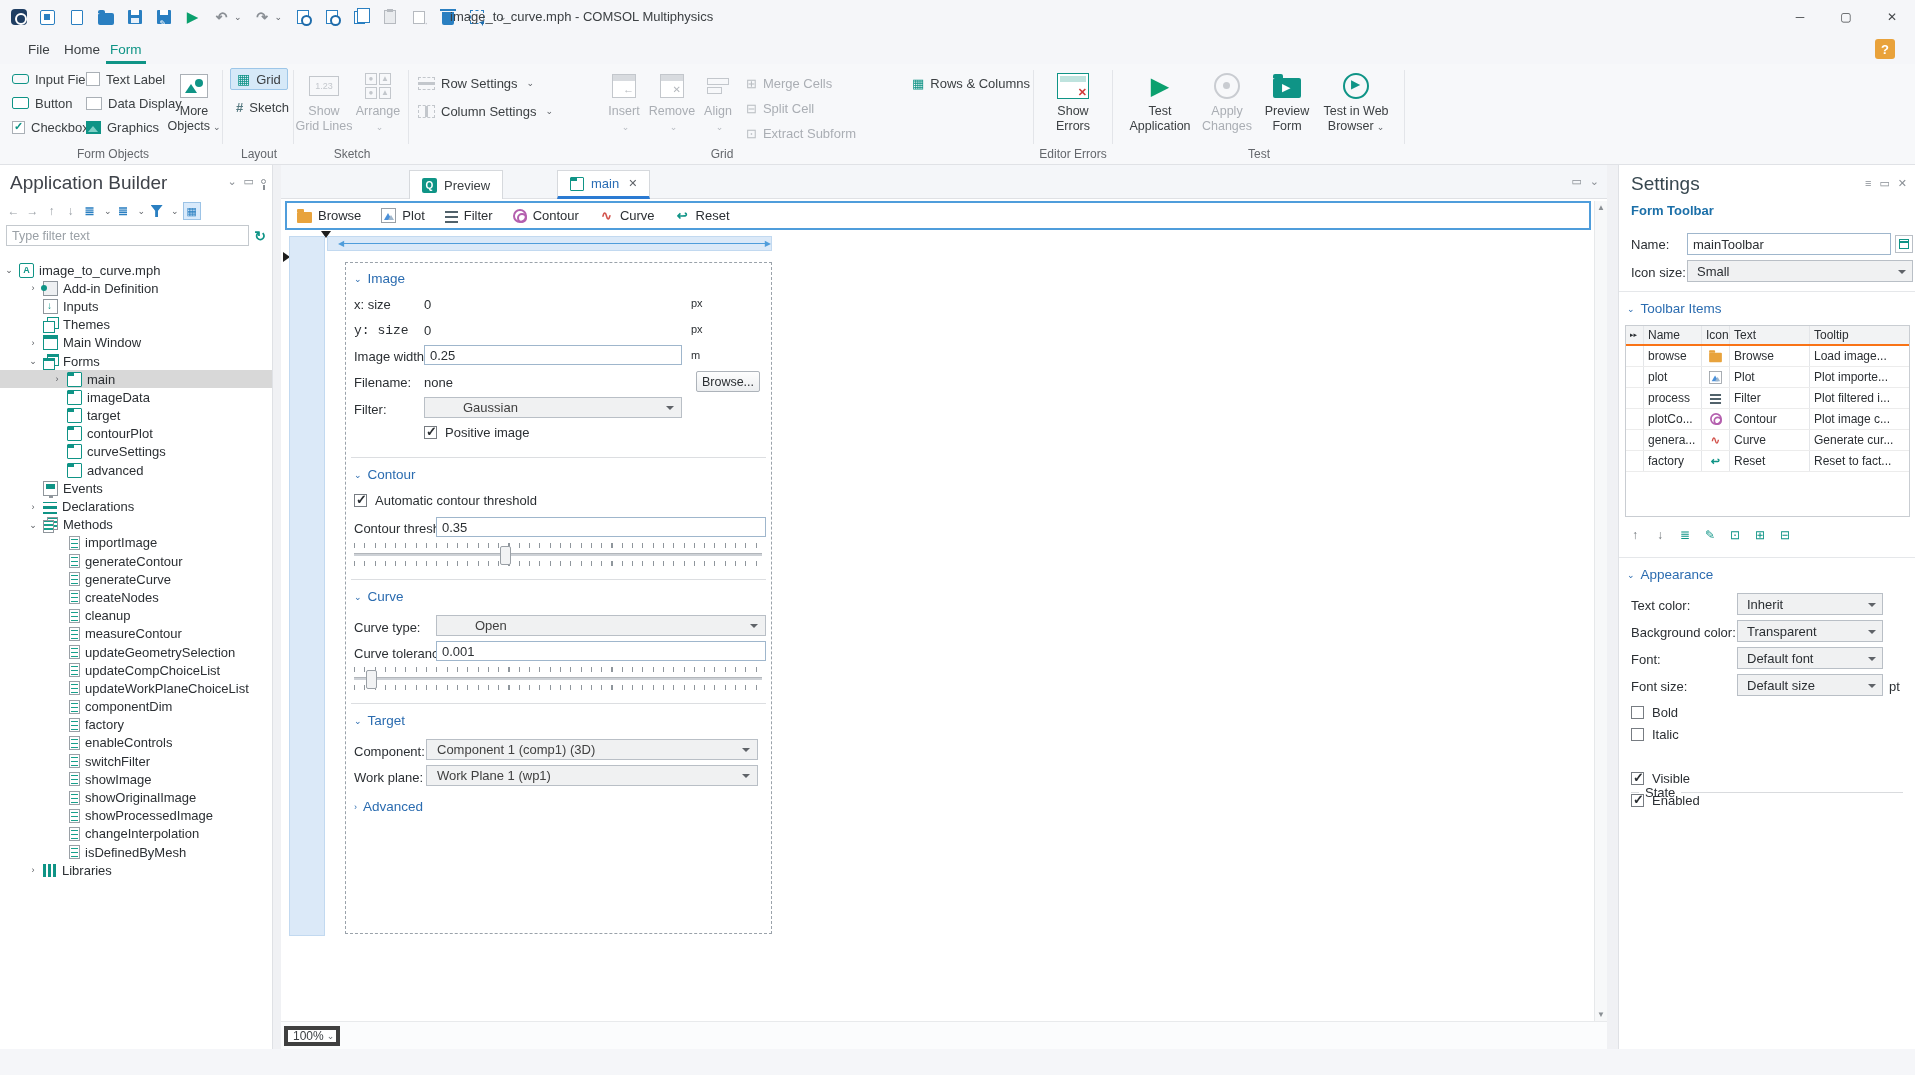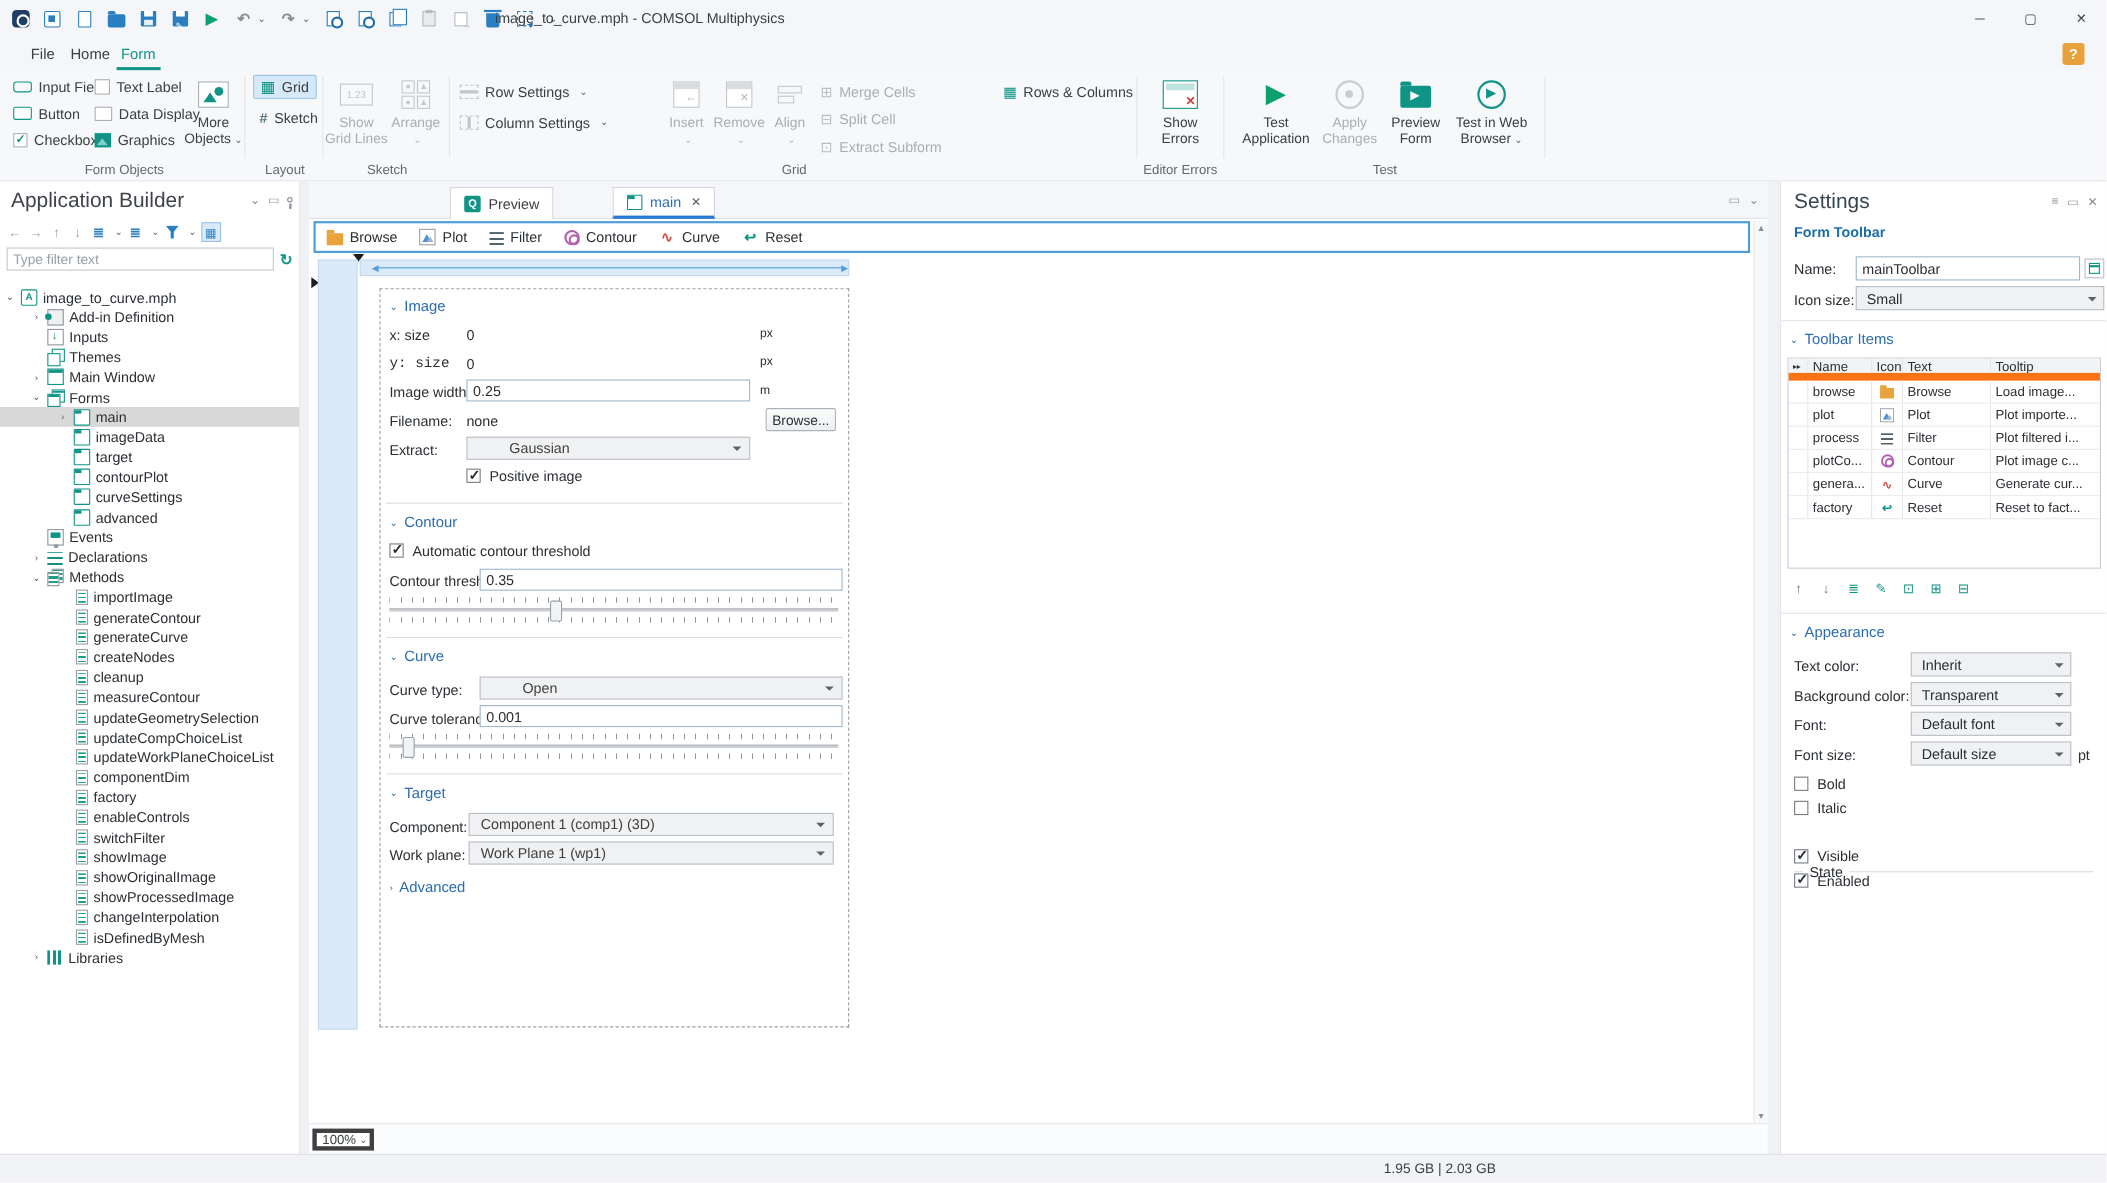--- a/index.html
+++ b/index.html
@@ -214,21 +214,21 @@
   .sp-combo { position:absolute; background:#f0f1f2; border:1px solid #b9bfc6; height:22px; display:flex; align-items:center; padding:0 20px 0 9px; font-size:13px; color:#2b2f33; }
   .sp-combo::after { content:""; position:absolute; right:6px; top:9px; border:4px solid transparent; border-top-color:#5f6368; }
   .sp-div { position:absolute; left:0; right:0; height:1px; background:#e5e7ea; }
   .sp-sec { position:absolute; left:8px; color:#2b6cb0; font-size:13.5px; display:flex; align-items:center; gap:6px; }
   .sp-sec .sc { font-size:9px; }
   .mini-btn { position:absolute; width:18px; height:18px; border:1px solid #b9bfc6; background:#fff; display:flex; align-items:center; justify-content:center; }
   .mini-btn .g { width:10px; height:10px; border:1.5px solid #0f9486; position:relative; }
   .mini-btn .g::before { content:""; position:absolute; left:0; right:0; top:1px; height:2px; background:#0f9486; }
   .itable { position:absolute; left:6px; top:160px; width:285px; height:192px; border:1px solid #c9cdd2; background:#fff; font-size:12px; }
   .itr { display:grid; grid-template-columns:18px 58px 28px 80px 1fr; height:21px; border-bottom:1px solid #ececec; align-items:center; }
-  .itr.head { background:#f2f3f4; border-bottom:7px solid #f97316; height:20px; color:#2b2f33; }
+  .itr.head { background:#f2f3f4; border-bottom:2px solid #f97316; height:20px; color:#2b2f33; }
   .itr > span { padding:0 4px; overflow:hidden; white-space:nowrap; border-right:1px solid #e4e6e9; height:100%; display:flex; align-items:center; }
   .itr > span:last-child { border-right:none; }
   .itr .cicon { justify-content:center; }
   .itr .cicon .mi { transform:scale(0.85); }
   .tbl-tools { position:absolute; left:8px; top:362px; display:flex; gap:9px; align-items:center; }
   .tt { min-width:16px; height:16px; display:inline-flex; align-items:center; justify-content:center; font-size:12px; color:#6f7479; }
   .tt.teal { color:#0f9486; }
   .state-group { position:absolute; left:12px; right:12px; display:flex; align-items:center; gap:6px; font-size:13px; color:#2b2f33; }
   .state-group .ln { height:1px; background:#d9dbde; flex:1; }
   .state-group .ln.short { flex:0 0 8px; }
@@ -734,21 +734,21 @@
         <span class="funit" style="top:34px;">px</span>
         <span class="flabel" style="top:60px;font-family:Liberation Mono, monospace;">y: size</span>
         <span class="fvalue" style="left:78px; top:60px;">0</span>
         <span class="funit" style="top:60px;">px</span>
         <span class="flabel" style="top:86px;">Image width:</span>
         <input class="tin" style="left: 78px; top: 82px; width: 258px;" value="0.25">
         <span class="funit" style="top:86px;">m</span>
         <span class="flabel" style="top:112px;">Filename:</span>
         <span class="fvalue" style="left:78px; top:112px;">none</span>
         <button class="fbtn" style="left:350px; top:108px; width:64px;">Browse...</button>
-        <span class="flabel" style="top:139px;">Extract:</span>
+        <span class="flabel" style="top:139px;">Filter:</span>
         <div class="combo pad" style="left:78px; top:134px; width:258px;">
             <span>Gaussian</span>
           </div>
         <div class="cbrow" style="left:78px; top:162px;">
             <span class="cb checked"></span>
             <span>Positive image</span>
           </div>
         <div class="fdiv" style="top:194px;"></div>
 
         <div class="sechead" style="top:204px;">
@@ -970,17 +970,14 @@
     <div class="cbrow" style="left:12px; top:606px;">
         <span class="cb checked"></span>
         <span>Visible</span>
       </div>
     <div class="cbrow" style="left:12px; top:628px;">
         <span class="cb checked"></span>
         <span>Enabled</span>
       </div>
   </div>
 
-  <div class="statusbar">
-    <span class="mem">1.95 GB | 2.03 GB</span>
-  </div>
 
 </div>
 
 </body></html>

